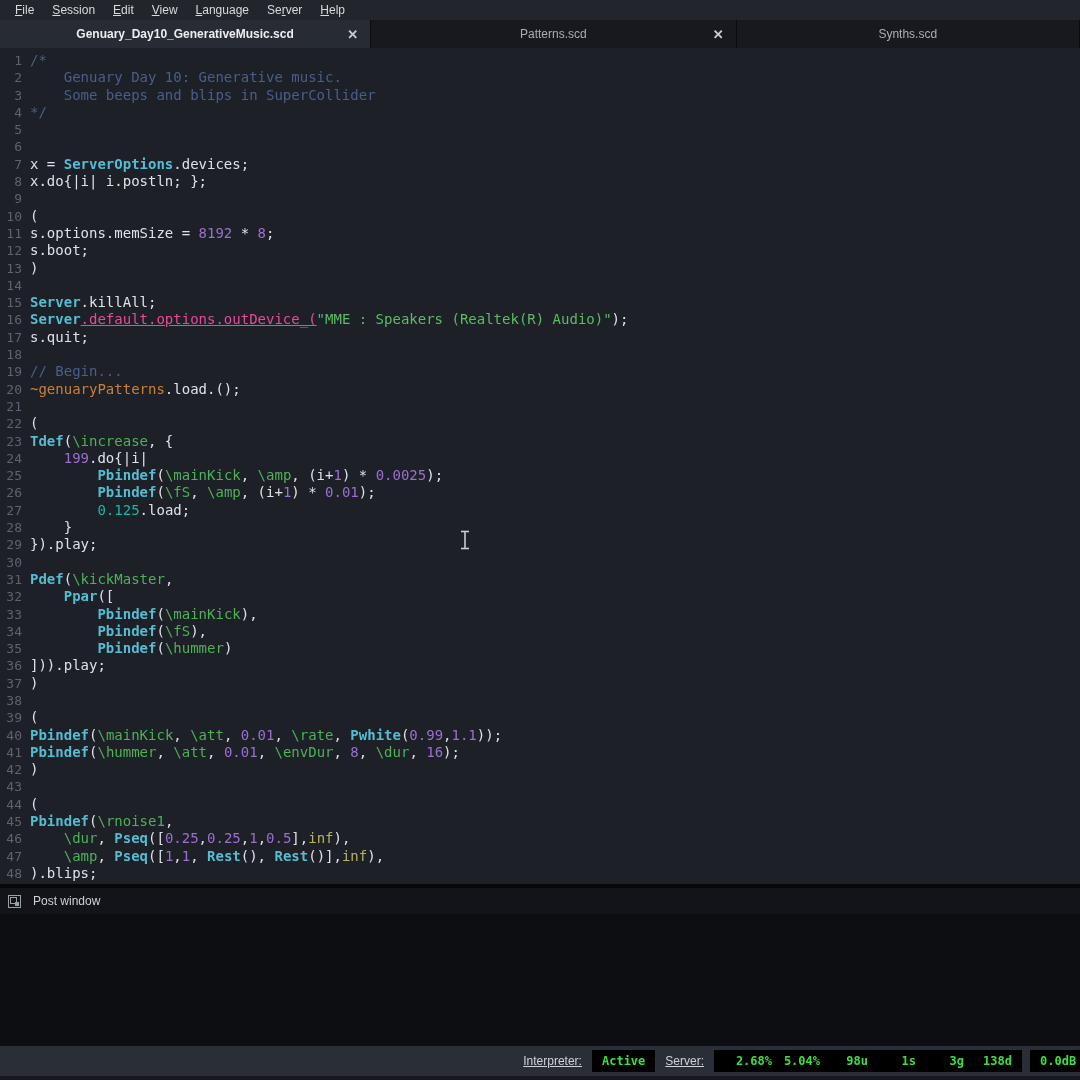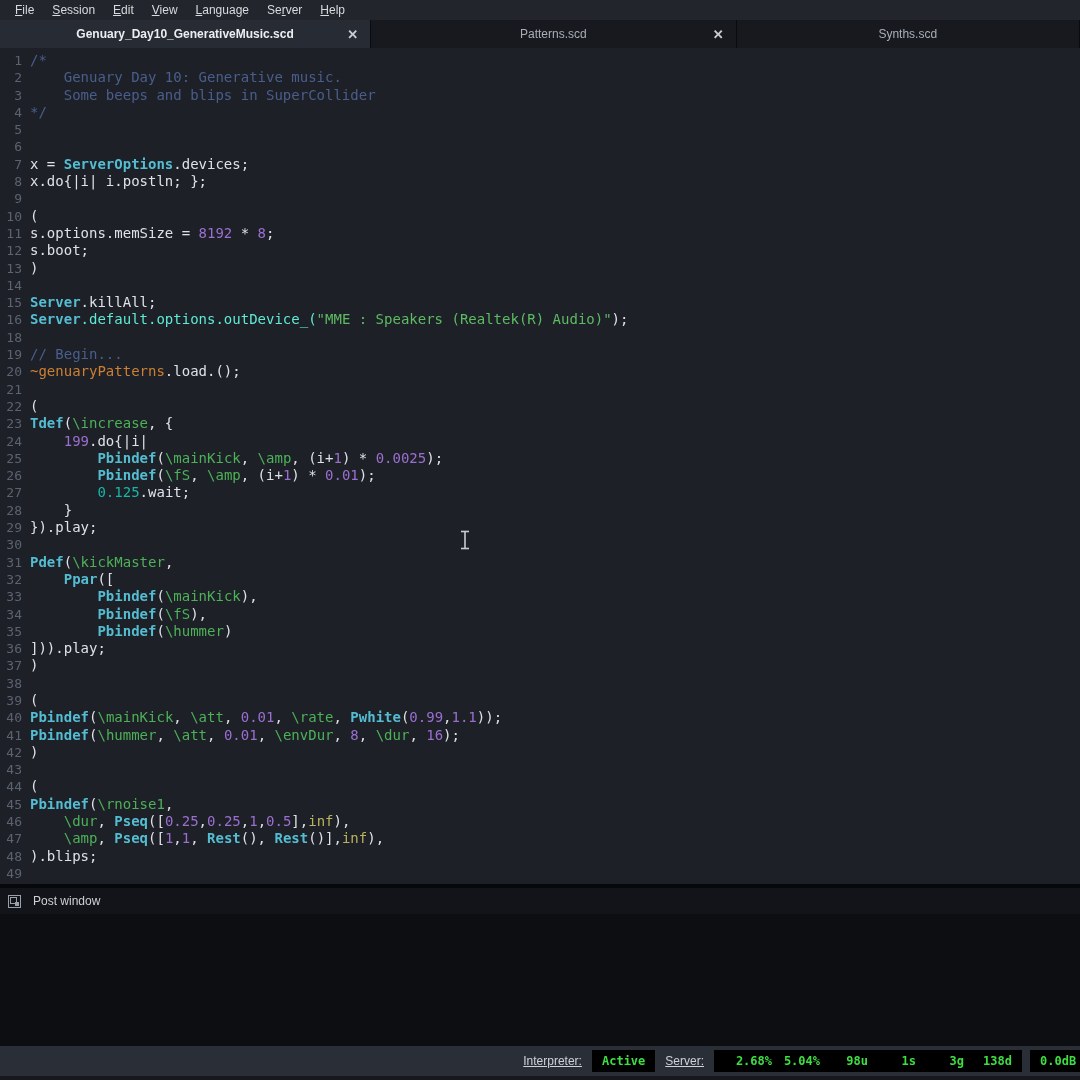--- a/index.html
+++ b/index.html
@@ -135,31 +135,32 @@
     <div class="line"><span class="ln">6</span><span class="code"></span></div>
     <div class="line"><span class="ln">7</span><span class="code"><span class="seg-t" style="color: rgb(223, 225, 232);">x = </span><span class="seg-k" style="color: rgb(84, 189, 210);">ServerOptions</span><span class="seg-t" style="color: rgb(223, 225, 232);">.devices;</span></span></div>
     <div class="line"><span class="ln">8</span><span class="code"><span class="seg-t" style="color: rgb(223, 225, 232);">x.do{|i| i.postln; };</span></span></div>
     <div class="line"><span class="ln">9</span><span class="code"></span></div>
     <div class="line"><span class="ln">10</span><span class="code"><span class="seg-t" style="color: rgb(223, 225, 232);">(</span></span></div>
     <div class="line"><span class="ln">11</span><span class="code"><span class="seg-t" style="color: rgb(223, 225, 232);">s.options.memSize = </span><span class="seg-n" style="color: rgb(155, 111, 208);">8192</span><span class="seg-t" style="color: rgb(223, 225, 232);"> * </span><span class="seg-n" style="color: rgb(155, 111, 208);">8</span><span class="seg-t" style="color: rgb(223, 225, 232);">;</span></span></div>
     <div class="line"><span class="ln">12</span><span class="code"><span class="seg-t" style="color: rgb(223, 225, 232);">s.boot;</span></span></div>
     <div class="line"><span class="ln">13</span><span class="code"><span class="seg-t" style="color: rgb(223, 225, 232);">)</span></span></div>
     <div class="line"><span class="ln">14</span><span class="code"></span></div>
     <div class="line"><span class="ln">15</span><span class="code"><span class="seg-k" style="color: rgb(84, 189, 210);">Server</span><span class="seg-t" style="color: rgb(223, 225, 232);">.killAll;</span></span></div>
-    <div class="line"><span class="ln">16</span><span class="code"><span class="seg-k" style="color: rgb(84, 189, 210);">Server</span><span class="seg-t" style="color: #5eead4;">.default.options.outDevice_(</span><span class="seg-s" style="color: rgb(93, 187, 99);">"MME : Speakers (Realtek(R) Audio)"</span><span class="seg-t" style="color: rgb(223, 225, 232);">);</span></span></div>
+    <div class="line"><span class="ln">16</span><span class="code"><span class="seg-k" style="color: rgb(84, 189, 210);">Server</span><span class="seg-t" style="color: #ec4899; text-decoration: underline;">.default.options.outDevice_(</span><span class="seg-s" style="color: rgb(93, 187, 99);">"MME : Speakers (Realtek(R) Audio)"</span><span class="seg-t" style="color: rgb(223, 225, 232);">);</span></span></div>
+    <div class="line"><span class="ln">17</span><span class="code"><span class="seg-t" style="color: rgb(223, 225, 232);">s.quit;</span></span></div>
     <div class="line"><span class="ln">18</span><span class="code"></span></div>
     <div class="line"><span class="ln">19</span><span class="code"><span class="seg-c" style="color: rgb(74, 94, 140);">// Begin...</span></span></div>
     <div class="line"><span class="ln">20</span><span class="code"><span class="seg-e" style="color: rgb(204, 128, 51);">~genuaryPatterns</span><span class="seg-t" style="color: rgb(223, 225, 232);">.load.();</span></span></div>
     <div class="line"><span class="ln">21</span><span class="code"></span></div>
     <div class="line"><span class="ln">22</span><span class="code"><span class="seg-t" style="color: rgb(223, 225, 232);">(</span></span></div>
     <div class="line"><span class="ln">23</span><span class="code"><span class="seg-k" style="color: rgb(84, 189, 210);">Tdef</span><span class="seg-t" style="color: rgb(223, 225, 232);">(</span><span class="seg-y" style="color: rgb(77, 177, 88);">\increase</span><span class="seg-t" style="color: rgb(223, 225, 232);">, {</span></span></div>
     <div class="line"><span class="ln">24</span><span class="code"><span class="seg-t" style="color: rgb(223, 225, 232);">    </span><span class="seg-n" style="color: rgb(155, 111, 208);">199</span><span class="seg-t" style="color: rgb(223, 225, 232);">.do{|i|</span></span></div>
     <div class="line"><span class="ln">25</span><span class="code"><span class="seg-t" style="color: rgb(223, 225, 232);">        </span><span class="seg-k" style="color: rgb(84, 189, 210);">Pbindef</span><span class="seg-t" style="color: rgb(223, 225, 232);">(</span><span class="seg-y" style="color: rgb(77, 177, 88);">\mainKick</span><span class="seg-t" style="color: rgb(223, 225, 232);">, </span><span class="seg-y" style="color: rgb(77, 177, 88);">\amp</span><span class="seg-t" style="color: rgb(223, 225, 232);">, (i+</span><span class="seg-n" style="color: rgb(155, 111, 208);">1</span><span class="seg-t" style="color: rgb(223, 225, 232);">) * </span><span class="seg-n" style="color: rgb(155, 111, 208);">0.0025</span><span class="seg-t" style="color: rgb(223, 225, 232);">);</span></span></div>
     <div class="line"><span class="ln">26</span><span class="code"><span class="seg-t" style="color: rgb(223, 225, 232);">        </span><span class="seg-k" style="color: rgb(84, 189, 210);">Pbindef</span><span class="seg-t" style="color: rgb(223, 225, 232);">(</span><span class="seg-y" style="color: rgb(77, 177, 88);">\fS</span><span class="seg-t" style="color: rgb(223, 225, 232);">, </span><span class="seg-y" style="color: rgb(77, 177, 88);">\amp</span><span class="seg-t" style="color: rgb(223, 225, 232);">, (i+</span><span class="seg-n" style="color: rgb(155, 111, 208);">1</span><span class="seg-t" style="color: rgb(223, 225, 232);">) * </span><span class="seg-n" style="color: rgb(155, 111, 208);">0.01</span><span class="seg-t" style="color: rgb(223, 225, 232);">);</span></span></div>
-    <div class="line"><span class="ln">27</span><span class="code"><span class="seg-t" style="color: rgb(223, 225, 232);">        </span><span class="seg-n" style="color: #14b8a6;">0.125</span><span class="seg-t" style="color: rgb(223, 225, 232);">.wait;</span></span></div>
+    <div class="line"><span class="ln">27</span><span class="code"><span class="seg-t" style="color: rgb(223, 225, 232);">        </span><span class="seg-n" style="color: #14b8a6;">0.125</span><span class="seg-t" style="color: rgb(223, 225, 232);">.load;</span></span></div>
     <div class="line"><span class="ln">28</span><span class="code"><span class="seg-t" style="color: rgb(223, 225, 232);">    }</span></span></div>
     <div class="line"><span class="ln">29</span><span class="code"><span class="seg-t" style="color: rgb(223, 225, 232);">}).play;</span></span></div>
     <div class="line"><span class="ln">30</span><span class="code"></span></div>
     <div class="line"><span class="ln">31</span><span class="code"><span class="seg-k" style="color: rgb(84, 189, 210);">Pdef</span><span class="seg-t" style="color: rgb(223, 225, 232);">(</span><span class="seg-y" style="color: rgb(77, 177, 88);">\kickMaster</span><span class="seg-t" style="color: rgb(223, 225, 232);">,</span></span></div>
     <div class="line"><span class="ln">32</span><span class="code"><span class="seg-t" style="color: rgb(223, 225, 232);">    </span><span class="seg-k" style="color: rgb(84, 189, 210);">Ppar</span><span class="seg-t" style="color: rgb(223, 225, 232);">([</span></span></div>
     <div class="line"><span class="ln">33</span><span class="code"><span class="seg-t" style="color: rgb(223, 225, 232);">        </span><span class="seg-k" style="color: rgb(84, 189, 210);">Pbindef</span><span class="seg-t" style="color: rgb(223, 225, 232);">(</span><span class="seg-y" style="color: rgb(77, 177, 88);">\mainKick</span><span class="seg-t" style="color: rgb(223, 225, 232);">),</span></span></div>
     <div class="line"><span class="ln">34</span><span class="code"><span class="seg-t" style="color: rgb(223, 225, 232);">        </span><span class="seg-k" style="color: rgb(84, 189, 210);">Pbindef</span><span class="seg-t" style="color: rgb(223, 225, 232);">(</span><span class="seg-y" style="color: rgb(77, 177, 88);">\fS</span><span class="seg-t" style="color: rgb(223, 225, 232);">),</span></span></div>
     <div class="line"><span class="ln">35</span><span class="code"><span class="seg-t" style="color: rgb(223, 225, 232);">        </span><span class="seg-k" style="color: rgb(84, 189, 210);">Pbindef</span><span class="seg-t" style="color: rgb(223, 225, 232);">(</span><span class="seg-y" style="color: rgb(77, 177, 88);">\hummer</span><span class="seg-t" style="color: rgb(223, 225, 232);">)</span></span></div>
     <div class="line"><span class="ln">36</span><span class="code"><span class="seg-t" style="color: rgb(223, 225, 232);">])).play;</span></span></div>
     <div class="line"><span class="ln">37</span><span class="code"><span class="seg-t" style="color: rgb(223, 225, 232);">)</span></span></div>

